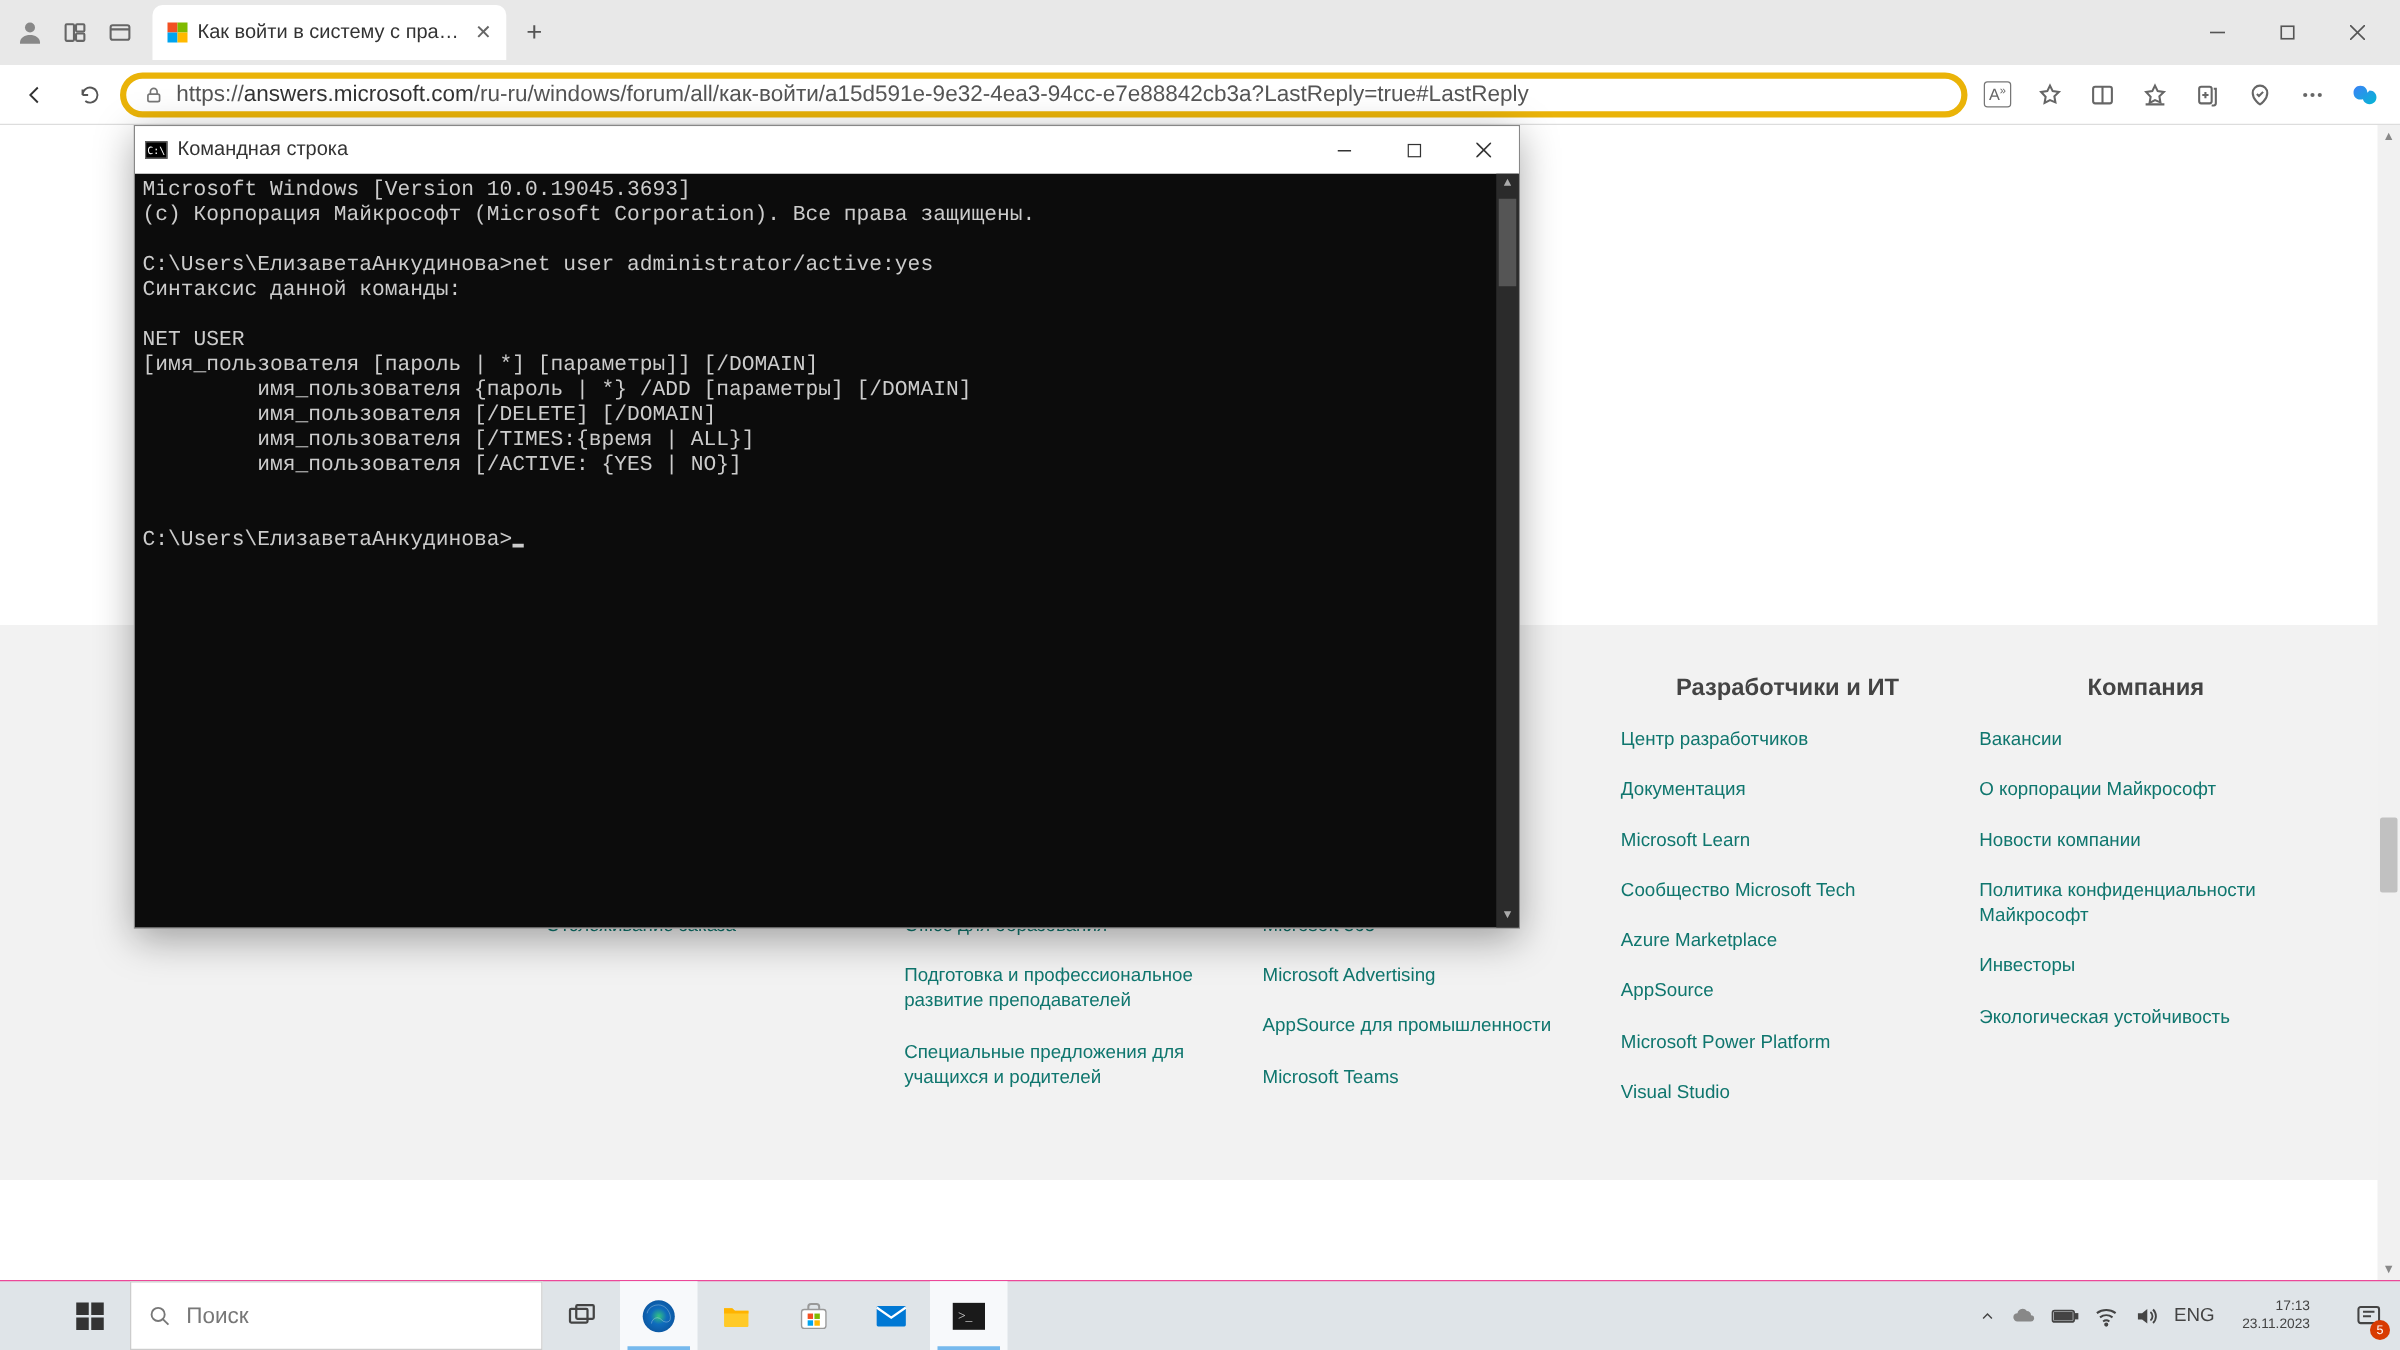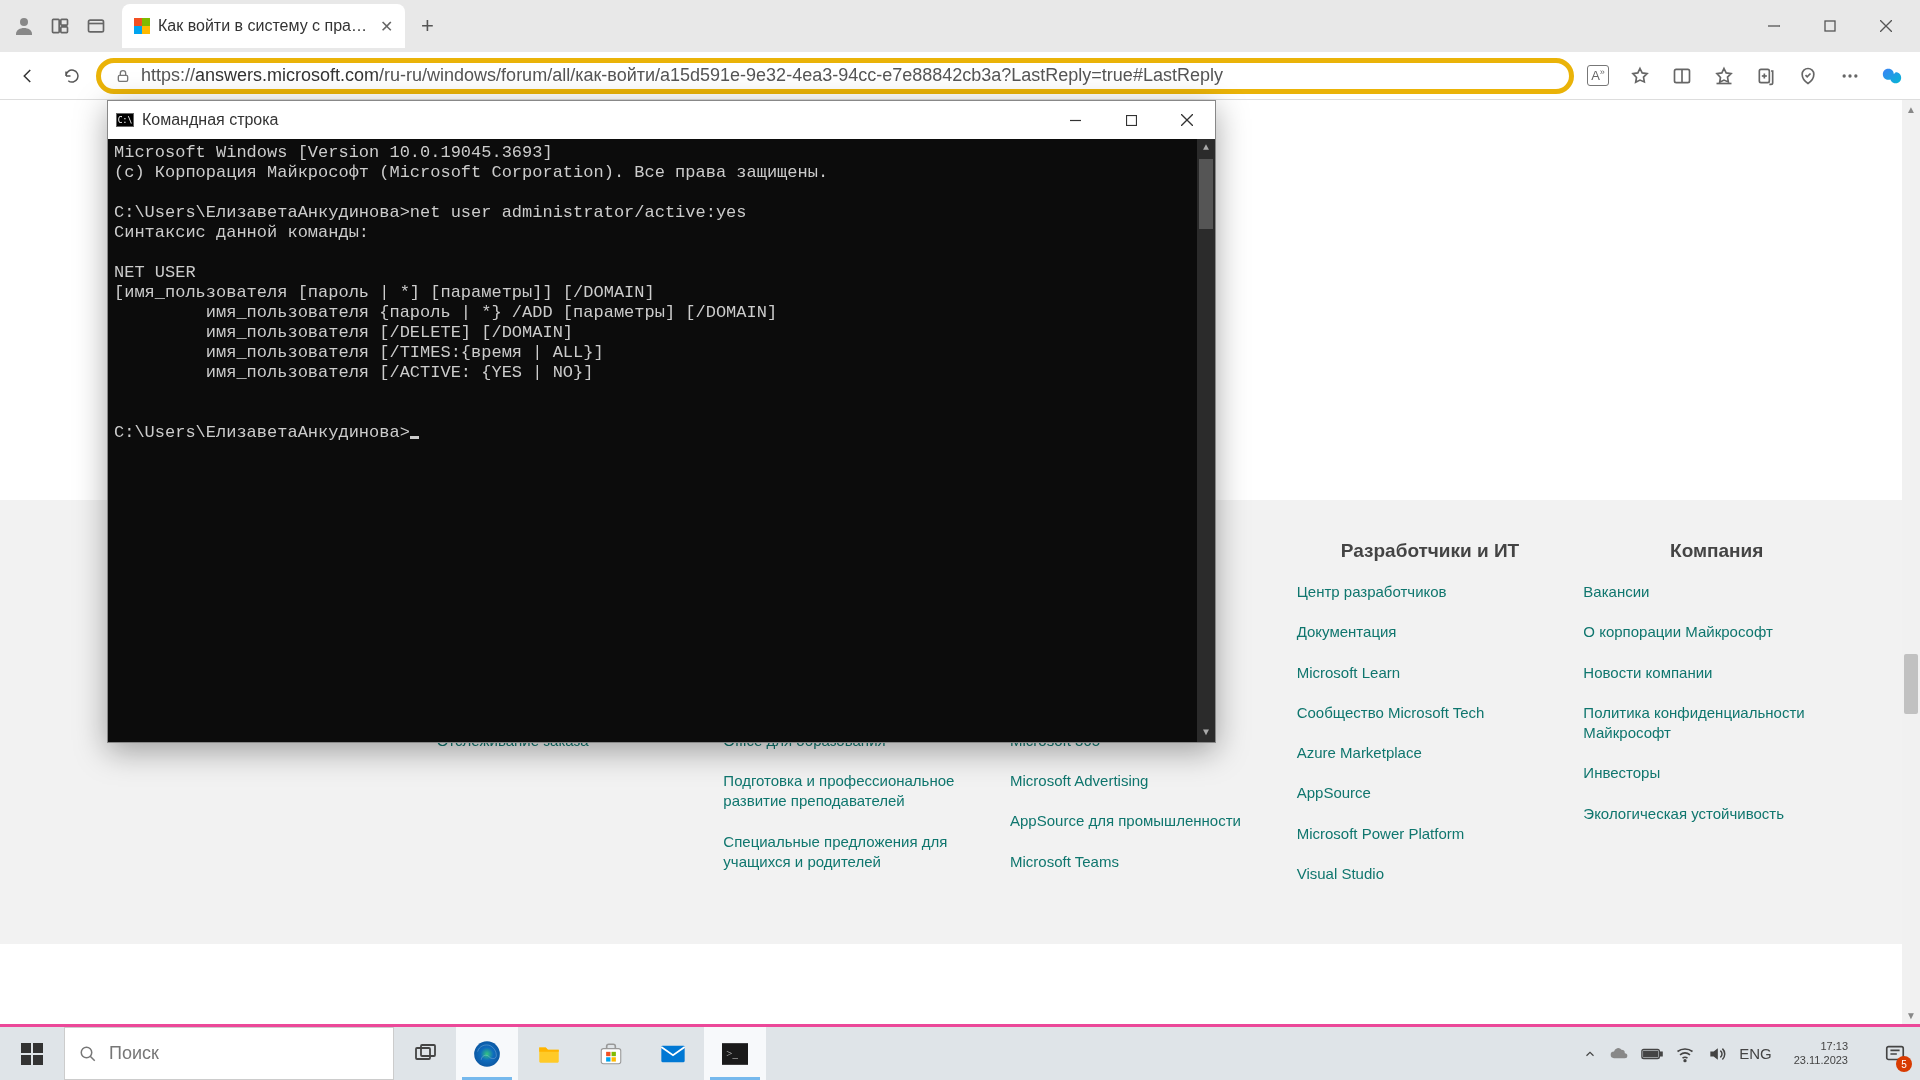--- a/index.html
+++ b/index.html
@@ -184,23 +184,24 @@
   position: relative;
   top: 2px;
 }
 
 
 .taskbar {
   position: absolute;
   left: 0; right: 0; bottom: 0;
   height: 56px;
   background: #dfe4e8;
-  border-top: 3px solid #ec4899;
+  border-top: 1px solid #ec4899;
   display: flex;
   align-items: stretch;
+  padding-left: 40px;
 }
 .start-btn {
   width: 64px;
   display:flex; align-items:center; justify-content:center;
   cursor:pointer;
 }
 .start-btn .winlogo {
   width: 22px; height: 22px;
   display:grid; grid-template-columns:1fr 1fr; grid-template-rows:1fr 1fr; gap:2px;
 }

